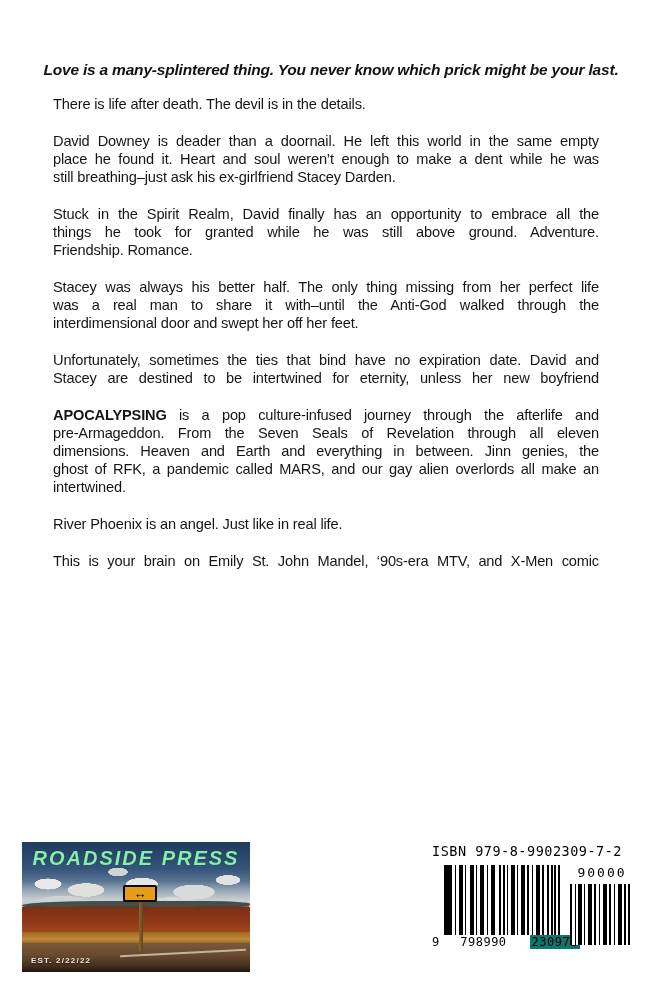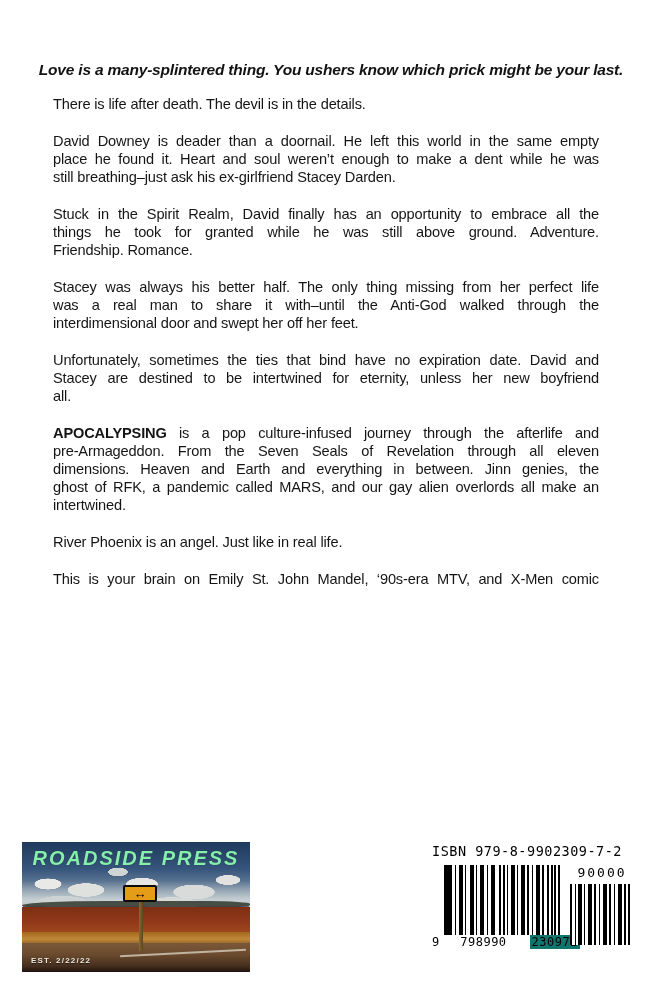--- a/index.html
+++ b/index.html
@@ -136,21 +136,21 @@
       #fff 26px 29px,#000 29px 30px,#fff 30px 33px,#000 33px 37px,#fff 37px 39px,
       #000 39px 41px,#fff 41px 44px,#000 44px 45px,#fff 45px 48px,#000 48px 52px,
       #fff 52px 54px,#000 54px 56px,#fff 56px 58px,#000 58px 60px);
   }
 </style>
 </head>
 <body>
 
 <div class="page">
 
-  <div class="tagline">Love is a many-splintered thing. You ushers know which prick might be your last.</div>
+  <div class="tagline">Love is a many-splintered thing. You never know which prick might be your last.</div>
 
   <div class="synopsis">
       <div class="para">
         <div class="jline last">There is life after death. The devil is in the details.</div>
       </div>
       <div class="para">
         <div class="jline">David Downey is deader than a doornail. He left this world in the same empty</div>
         <div class="jline">place he found it. Heart and soul weren’t enough to make a dent while he was</div>
         <div class="jline last">still breathing–just ask his ex-girlfriend Stacey Darden.</div>
       </div>
@@ -160,21 +160,20 @@
         <div class="jline last">Friendship. Romance.</div>
       </div>
       <div class="para">
         <div class="jline">Stacey was always his better half. The only thing missing from her perfect life</div>
         <div class="jline">was a real man to share it with–until the Anti-God walked through the</div>
         <div class="jline last">interdimensional door and swept her off her feet.</div>
       </div>
       <div class="para">
         <div class="jline">Unfortunately, sometimes the ties that bind have no expiration date. David and</div>
         <div class="jline">Stacey are destined to be intertwined for eternity, unless her new boyfriend</div>
-        <div class="jline last">all.</div>
       </div>
       <div class="para">
         <div class="jline"><b>APOCALYPSING</b> is a pop culture-infused journey through the afterlife and</div>
         <div class="jline">pre-Armageddon. From the Seven Seals of Revelation through all eleven</div>
         <div class="jline">dimensions. Heaven and Earth and everything in between. Jinn genies, the</div>
         <div class="jline">ghost of RFK, a pandemic called MARS, and our gay alien overlords all make an</div>
         <div class="jline last">intertwined.</div>
       </div>
       <div class="para">
         <div class="jline last">River Phoenix is an angel. Just like in real life.</div>

